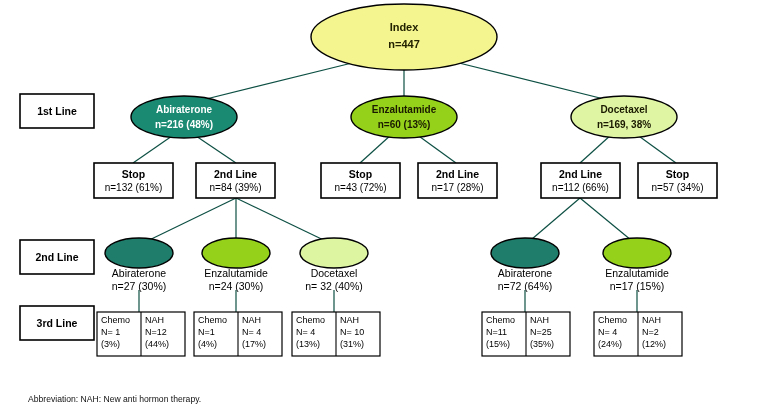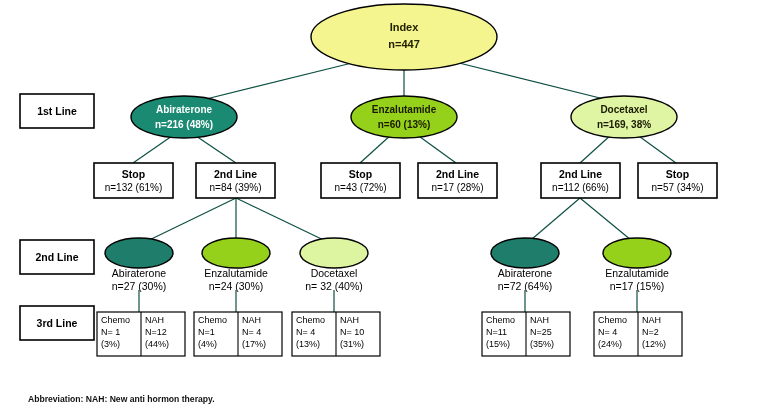--- a/index.html
+++ b/index.html
@@ -106,21 +106,21 @@
     position: absolute;
     left: 28px;
     top: 371px;
     width: 735px;
     font-family: "Liberation Sans", sans-serif;
     font-size: 8.6px;
     line-height: 11.3px;
     color: #111111;
     white-space: pre-wrap;
   }
-  .footnote div { white-space: normal; font-weight: bold; }
+  .footnote div { white-space: normal; }
 </style>
 </head>
 <body>
 
 <div id="chart-root">
 <svg width="769" height="416" viewBox="0 0 769 416" xmlns="http://www.w3.org/2000/svg">
 
   <g>
     <path class="connector" d="M 352 63 L 186 104"></path>
     <path class="connector" d="M 404 60 L 404 100"></path>

